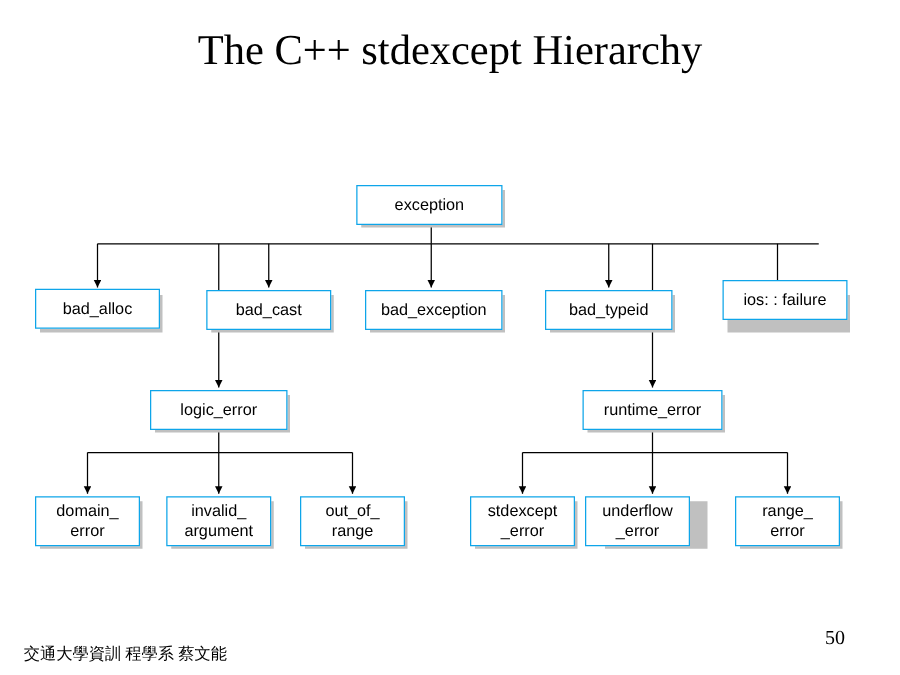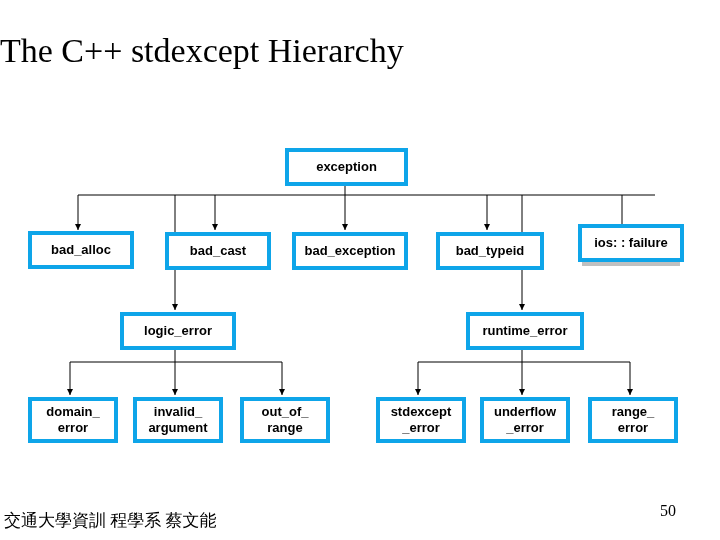--- a/index.html
+++ b/index.html
@@ -1,20 +1,20 @@
 <!DOCTYPE html>
 <html><head>
 <meta charset="utf-8">
 <style>
 body{margin:0;width:720px;height:540px;font-family:"Times New Roman",serif;background:#fff;position:relative}
-.title{text-align:left;font-size:34px;padding-top:32px}
+.title{text-align:center;font-size:34px;padding-top:22px}
 svg{position:absolute;left:0;top:0}
-.box{position:absolute;background:#fff;border:4px solid #0ea5e9;font-family:Arial,sans-serif;font-size:13px;font-weight:bold;text-align:center;display:flex;align-items:center;justify-content:center;line-height:1.2}
+.box{position:absolute;background:#fff;border:1px solid #0ea5e9;font-family:Arial,sans-serif;font-size:13px;font-weight:normal;text-align:center;display:flex;align-items:center;justify-content:center;line-height:1.2}
 .shadow{position:absolute;background:#c0c0c0}
-.footer{position:absolute;left:4px;bottom:8px;font-size:17px}
+.footer{position:absolute;left:19px;bottom:8px;font-size:13px}
 .page{position:absolute;right:44px;bottom:20px;font-size:16px}
 </style>
 </head>
 <body>
 
 <div class="title">The C++ stdexcept Hierarchy</div>
 
 <svg width="720" height="540">
 <defs>
       <marker id="a" markerWidth="8" markerHeight="8" refX="6" refY="3" orient="auto">
@@ -72,20 +72,20 @@
 <div class="box" style="left:133px;top:397px;width:82px;height:38px;white-space:pre">invalid_
 argument</div>
 <div class="shadow" style="left:244px;top:401px;width:82px;height:38px"></div>
 <div class="box" style="left:240px;top:397px;width:82px;height:38px;white-space:pre">out_of_
 range</div>
 
 <div class="shadow" style="left:380px;top:401px;width:82px;height:38px"></div>
 <div class="box" style="left:376px;top:397px;width:82px;height:38px;white-space:pre">stdexcept
 _error</div>
 <div class="shadow" style="left:484px;top:401px;width:82px;height:38px"></div>
-<div class="box" style="left:480px;top:397px;width:82px;height:38px;white-space:pre">underflow
+<div class="box" style="left:468px;top:397px;width:82px;height:38px;white-space:pre">underflow
 _error</div>
 <div class="shadow" style="left:592px;top:401px;width:82px;height:38px"></div>
 <div class="box" style="left:588px;top:397px;width:82px;height:38px;white-space:pre">range_
 error</div>
 
 <div class="footer">交通大學資訓 程學系 蔡文能</div>
 <div class="page">50</div>
 
 </body></html>

